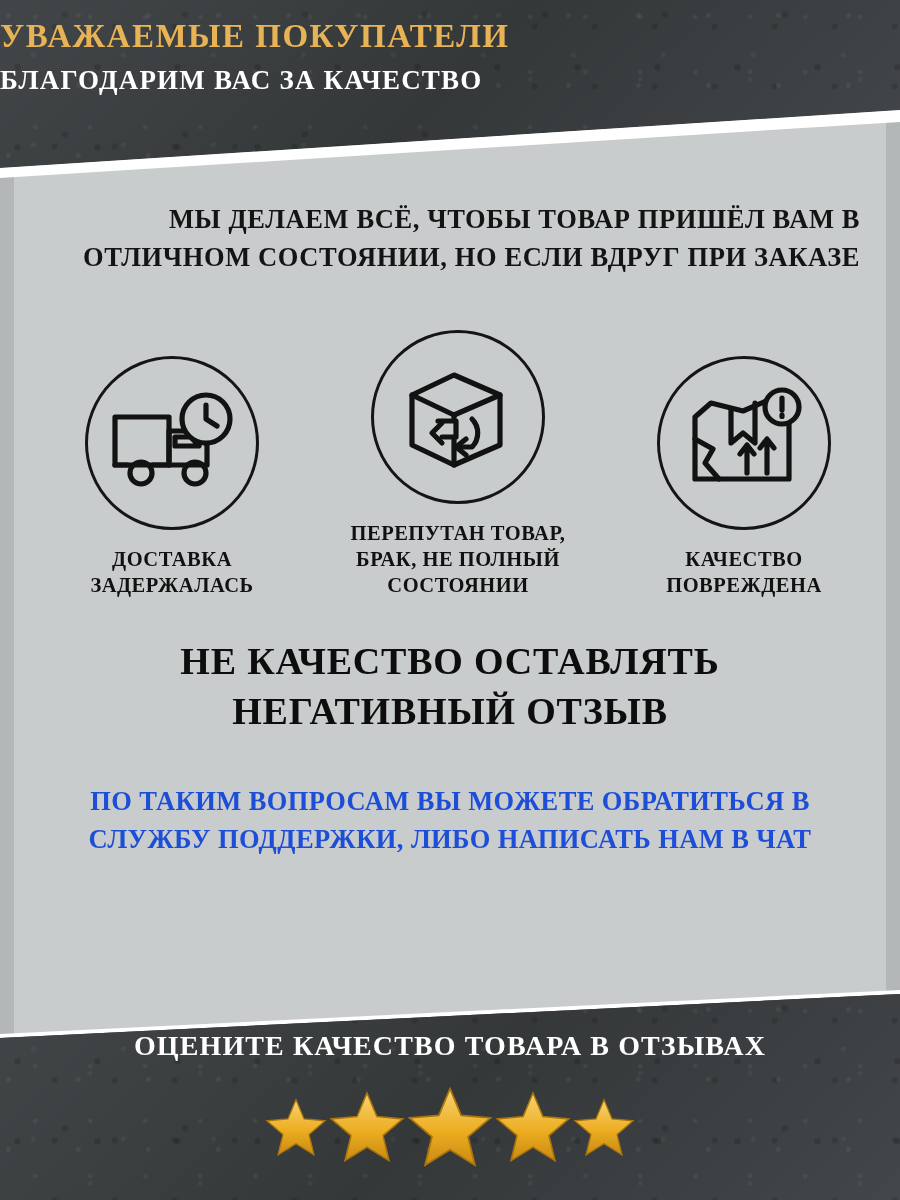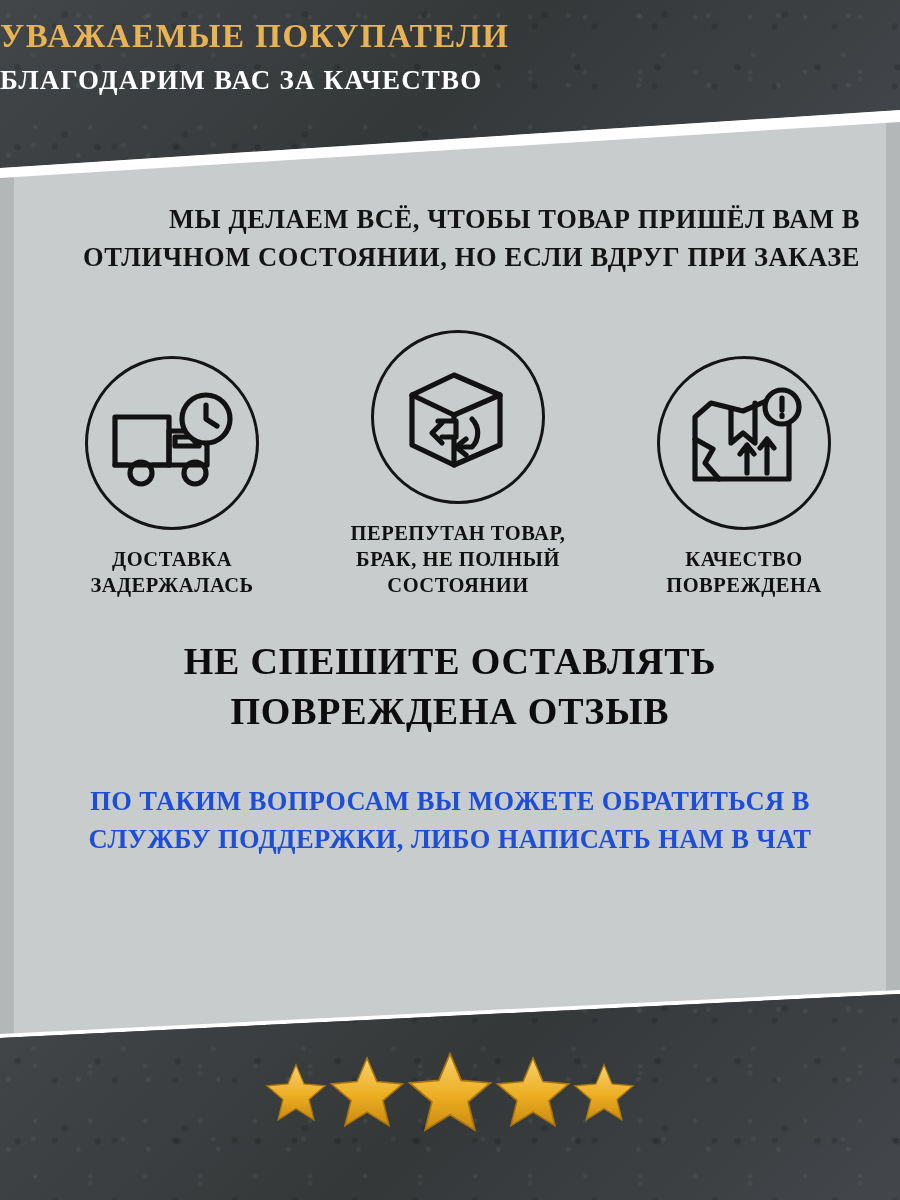--- a/index.html
+++ b/index.html
@@ -276,25 +276,26 @@
 
           <circle cx="97" cy="20" r="17" fill="#c9cccd"></circle>
           <path d="M97 11 V23 M97 28 v1.5"></path>
         </svg>
       </span>
     </div>
     <div class="icon-label">КАЧЕСТВО ПОВРЕЖДЕНА</div>
   </div>
 </div>
 
-<div class="headline">НЕ СПЕШИТЕ ОСТАВЛЯТЬ ПОВРЕЖДЕНА ОТЗЫВ</div>
+<div class="headline">НЕ КАЧЕСТВО ОСТАВЛЯТЬ НЕГАТИВНЫЙ ОТЗЫВ</div>
 
 <div class="support">ПО ТАКИМ ВОПРОСАМ ВЫ МОЖЕТЕ ОБРАТИТЬСЯ В СЛУЖБУ ПОДДЕРЖКИ, ЛИБО НАПИСАТЬ НАМ В ЧАТ</div>
 
 <div class="footer">
+  <div class="f1">ОЦЕНИТЕ КАЧЕСТВО ТОВАРА В ОТЗЫВАХ</div>
   <div class="stars">
     <span class="star-1">
       <svg viewBox="0 0 100 96" width="62" height="60">
         <defs>
           <linearGradient id="g1" x1="0" y1="0" x2="0" y2="1">
             <stop offset="0%" stop-color="#f7d271"></stop>
             <stop offset="55%" stop-color="#edae22"></stop>
             <stop offset="100%" stop-color="#c98a12"></stop>
           </linearGradient>
         </defs>

